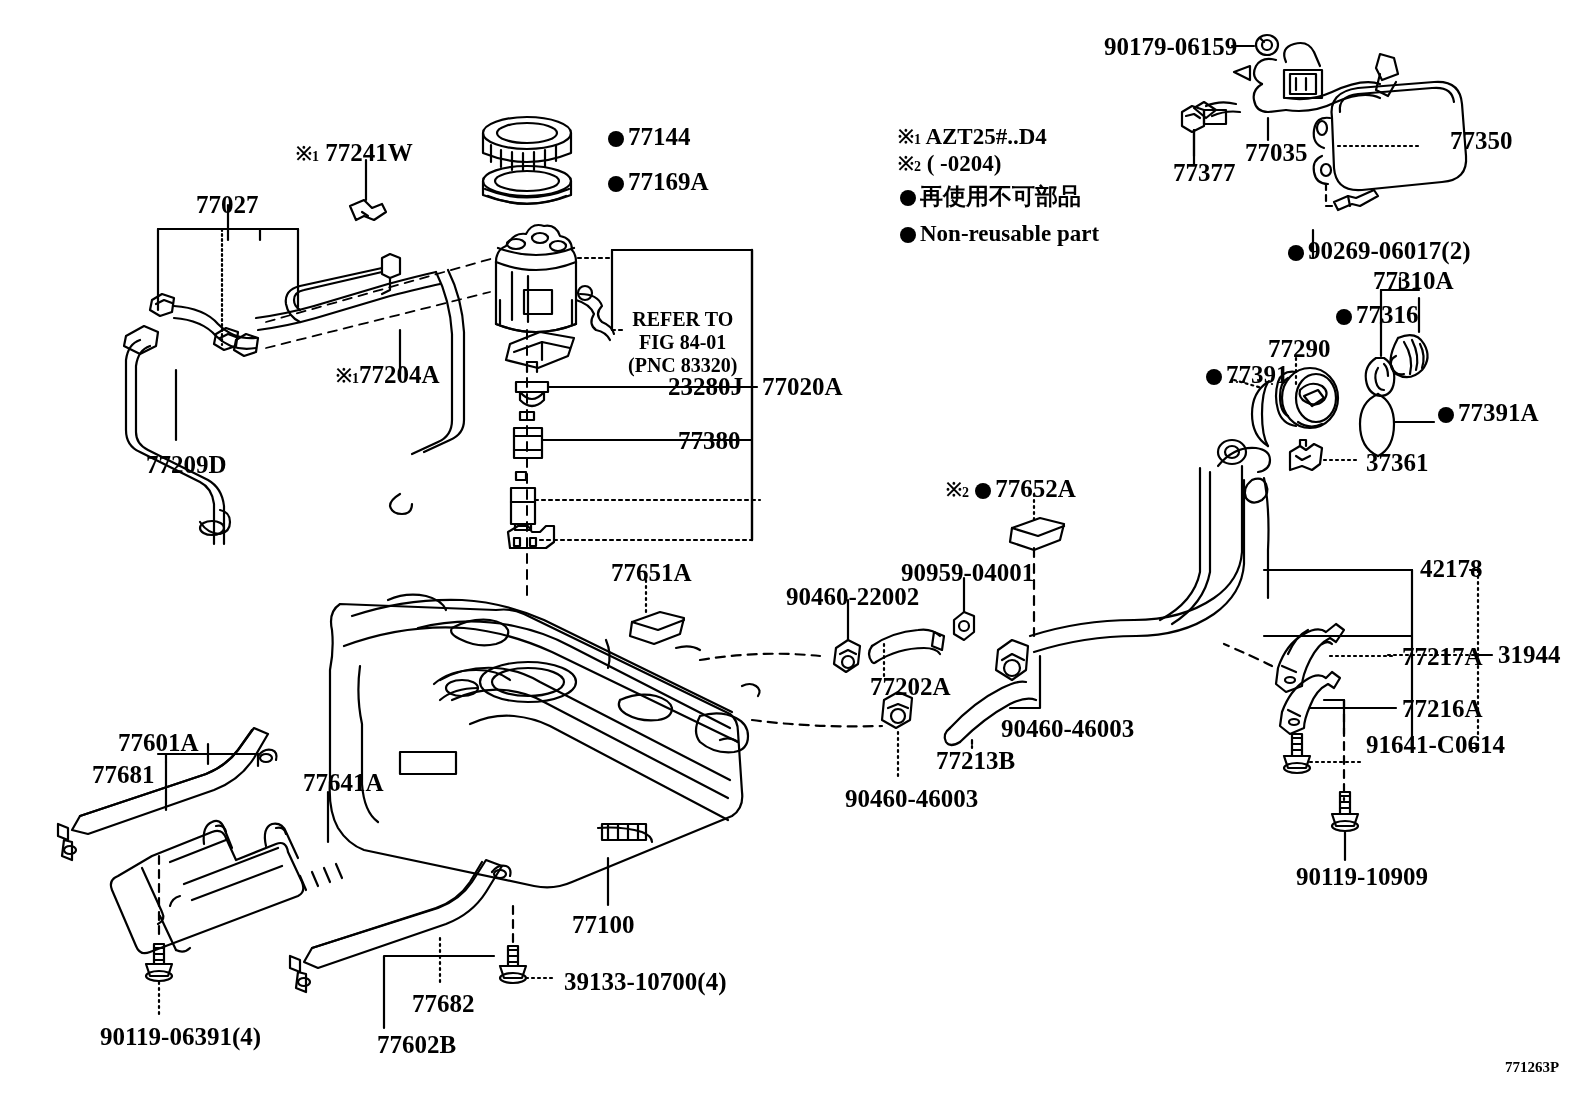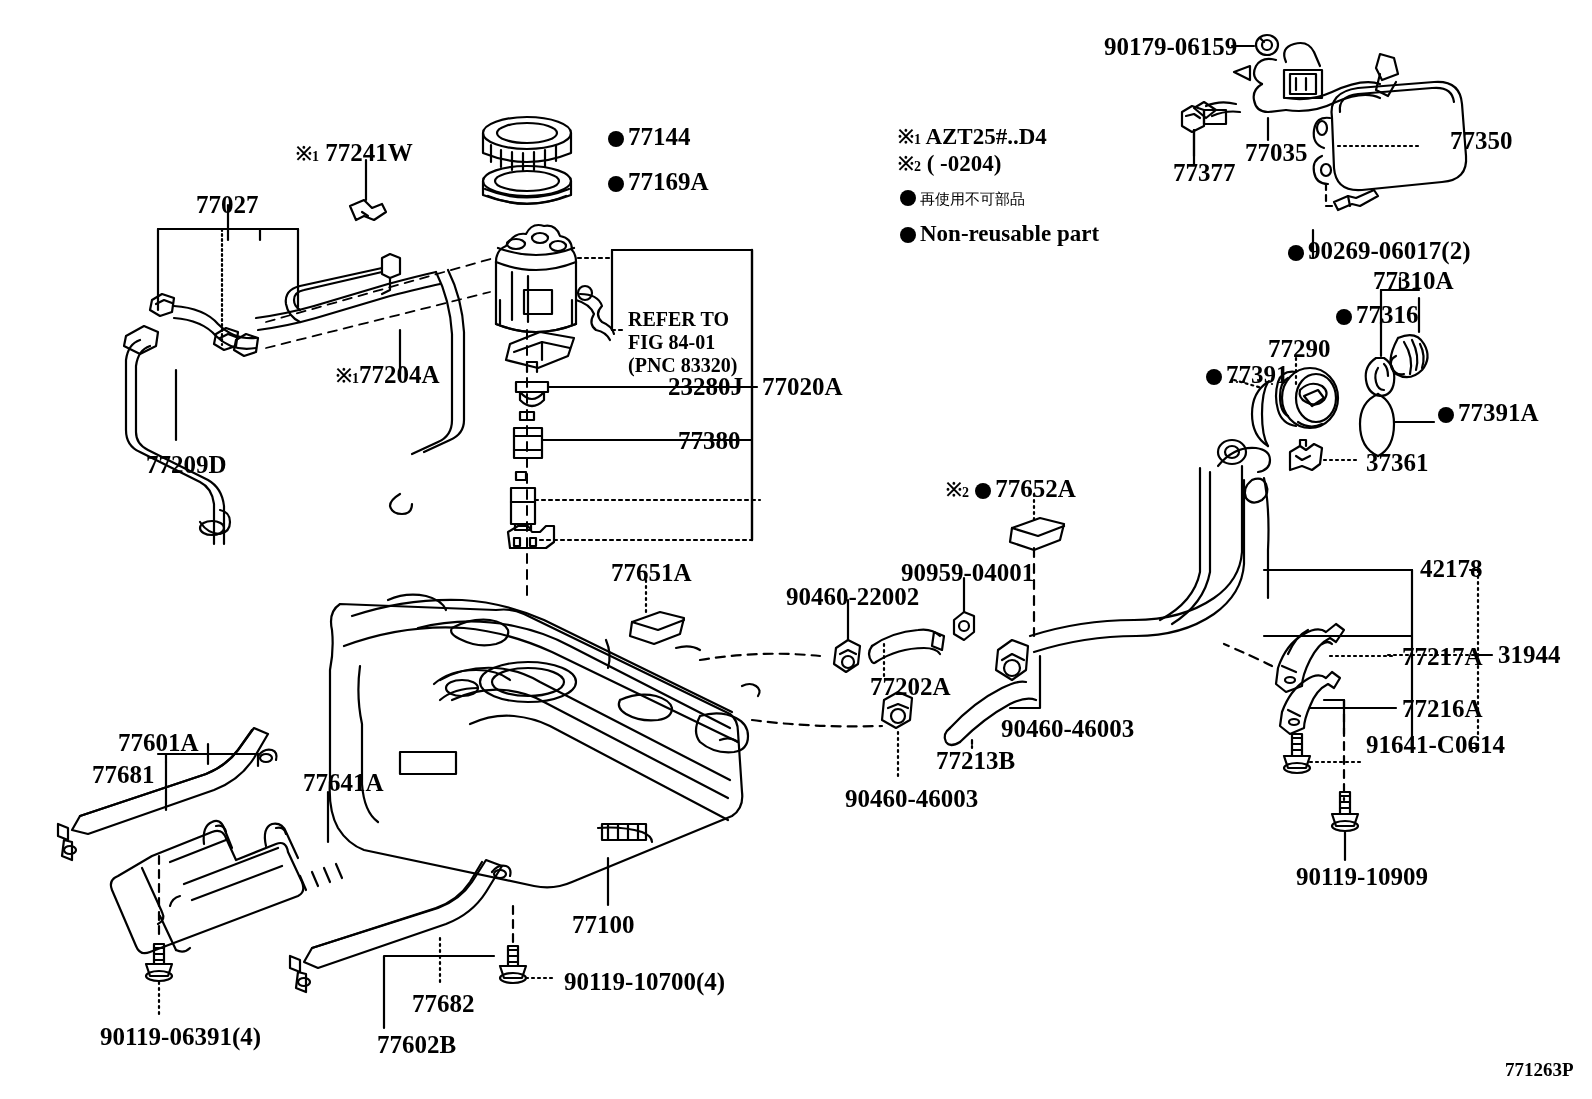--- a/index.html
+++ b/index.html
@@ -1,29 +1,29 @@
 <!DOCTYPE html>
 <html><head>
 <meta charset="utf-8">
 <style>
   html,body{margin:0;padding:0;background:#ffffff;}
   body{width:1592px;height:1099px;position:relative;overflow:hidden;
        font-family:"Liberation Serif",serif;color:#000;}
   #sheet{position:absolute;left:0;top:0;width:1592px;height:1099px;}
   svg.art{position:absolute;left:0;top:0;width:1592px;height:1099px;}
   .lbl{position:absolute;white-space:nowrap;font-family:"Liberation Serif",serif;
-       font-weight:bold;font-size:25px;letter-spacing:0px;line-height:1;}
+       font-weight:bold;font-size:25px;letter-spacing:0px;line-height:1;text-align:center;}
   .lbl.refer{font-size:20px;line-height:1.15;font-weight:bold;}
   .lbl.note{font-size:23px;}
-  .lbl.code{font-size:19px;font-weight:bold;}
+  .lbl.code{font-size:15px;font-weight:bold;}
   .dot{display:inline-block;width:16px;height:16px;border-radius:50%;
        background:#000;vertical-align:-2px;margin-right:4px;}
   .mark{font-size:19px;font-weight:bold;vertical-align:1px;}
   .marksub{font-size:14px;font-weight:bold;}
-  .jp{font-family:"DejaVu Sans",sans-serif;font-size:15px;font-weight:normal;}
+  .jp{font-family:"DejaVu Sans",sans-serif;font-size:23px;font-weight:bold;}
 </style>
 </head>
 <body>
 
 <div id="sheet">
 
   <svg class="art" viewBox="0 0 1592 1099">
     <g fill="none" stroke="#000" stroke-width="2.2" stroke-linejoin="round" stroke-linecap="round">
 
       <g>
@@ -539,18 +539,18 @@
     <div class="lbl" style="left:845px;top:786px"><span>90460-46003</span></div>
     <div class="lbl" style="left:1001px;top:716px"><span>90460-46003</span></div>
 
     <div class="lbl" style="left:572px;top:912px"><span>77100</span></div>
     <div class="lbl" style="left:118px;top:730px"><span>77601A</span></div>
     <div class="lbl" style="left:92px;top:762px"><span>77681</span></div>
     <div class="lbl" style="left:303px;top:770px"><span>77641A</span></div>
     <div class="lbl" style="left:412px;top:991px"><span>77682</span></div>
     <div class="lbl" style="left:377px;top:1032px"><span>77602B</span></div>
     <div class="lbl" style="left:100px;top:1024px"><span>90119-06391(4)</span></div>
-    <div class="lbl" style="left:564px;top:969px"><span>90119-10700(4)</span></div>
+    <div class="lbl" style="left:564px;top:969px"><span>39133-10700(4)</span></div>
 
     <div class="lbl code" style="left:1505px;top:1060px"><span>771263P</span></div>
 
   </div>
 </div>
 
 </body></html>

